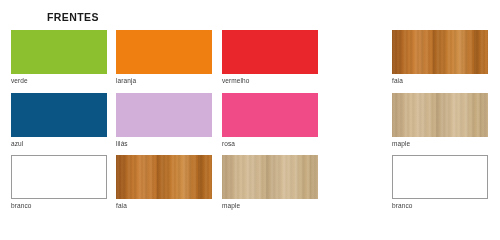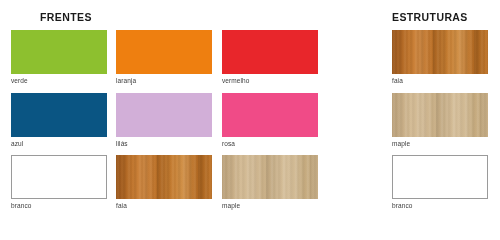--- a/index.html
+++ b/index.html
@@ -26,21 +26,21 @@
 
   .section-title {
     position: absolute;
     font-size: 10.5px;
     font-weight: bold;
     letter-spacing: 0.4px;
     color: #1a1a1a;
     white-space: nowrap;
     line-height: 11px;
   }
-  #frentes-panel .section-title { left: 4px; top: 12px; padding-left: 36px; }
+  #frentes-panel .section-title { left: 11px; top: 12px; padding-left: 36px; }
   #estruturas-panel .section-title { left: 12px; top: 12px; }
 
   .swatch-grid {
     position: absolute;
     left: 0;
     top: 0;
     width: 100%;
     height: 100%;
   }
 
@@ -160,21 +160,20 @@
         <span class="swatch-label">faia</span>
       </div>
       <div class="swatch-cell col-2 row-2">
         <div class="swatch wood-maple" title="maple"></div>
         <span class="swatch-label">maple</span>
       </div>
     </div>
 </div>
 
 <div class="panel" id="estruturas-panel">
-  <div class="section-title">ESTRUTURAS</div>
   <div class="swatch-grid" id="estruturas-grid">
       <div class="swatch-cell col-0 row-0">
         <div class="swatch wood-faia" title="faia"></div>
         <span class="swatch-label">faia</span>
       </div>
       <div class="swatch-cell col-0 row-1">
         <div class="swatch wood-maple" title="maple"></div>
         <span class="swatch-label">maple</span>
       </div>
       <div class="swatch-cell col-0 row-2">

